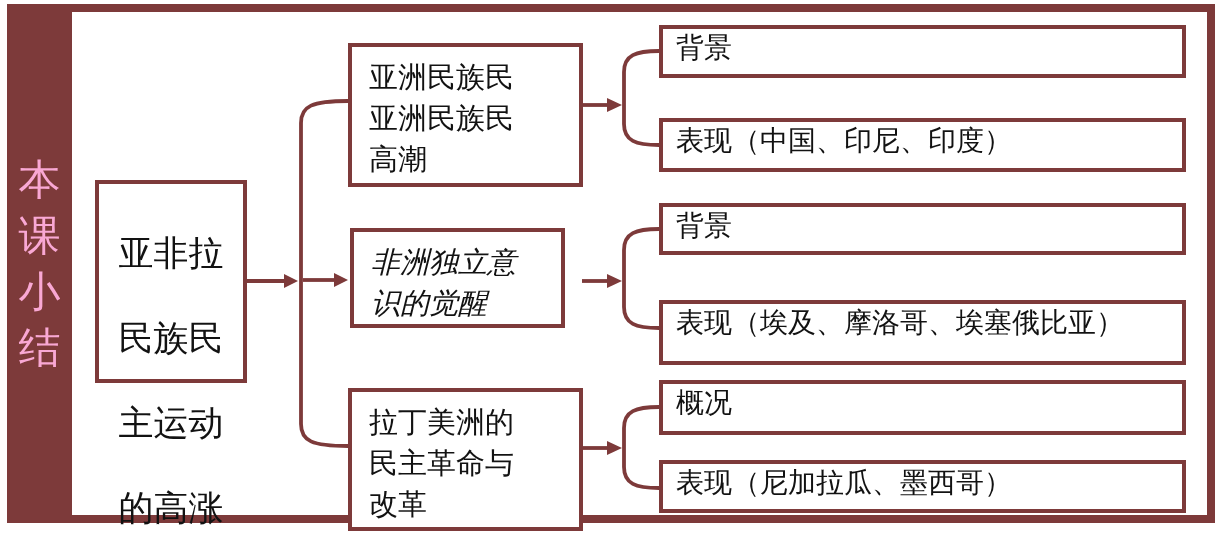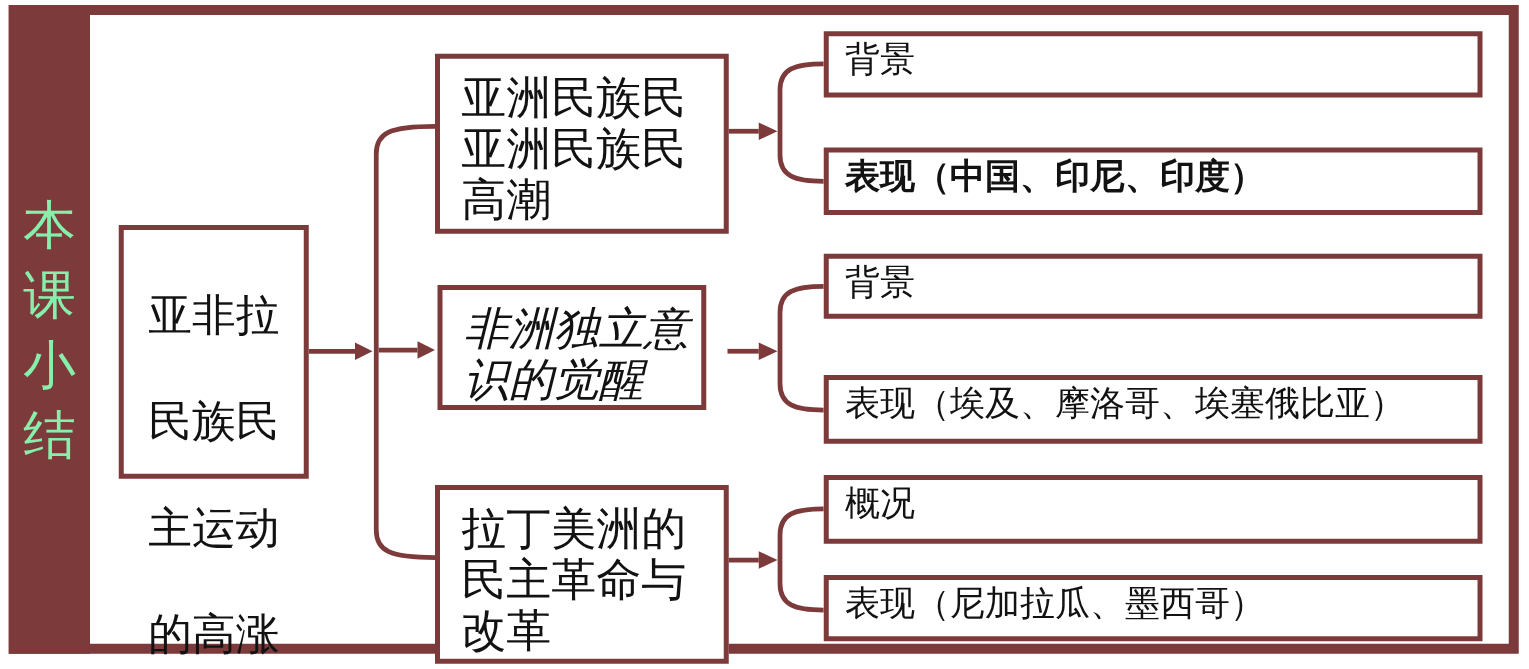--- a/index.html
+++ b/index.html
@@ -13,46 +13,46 @@
   .frame {
     position:absolute; left:7px; top:4px; width:1208px; height:519px;
     border:8px solid var(--maroon); background:transparent;
   }
   .titlebar {
     position:absolute; left:7px; top:4px; width:65px; height:519px;
     background:var(--maroon);
     display:flex; align-items:center; justify-content:center;
   }
   .vtext {
-    width:48px; color:#86efac; font-size:42px; line-height:56px;
+    width:48px; color:#f9a8d4; font-size:42px; line-height:56px;
     text-align:center; word-break:break-all;
   }
   .box {
     position:absolute; border:4px solid var(--maroon); background:#fff;
   }
   .root-box {
     left:95px; top:180px; width:152px; height:203px;
     font-size:35px; line-height:46px; padding-top:7px; text-align:center;
   }
   .root-box span { display:block;margin-top:39px; }
   .branch {
-    font-size:36px; line-height:41px; padding:10px 0 0 17px;
+    font-size:29px; line-height:41px; padding:10px 0 0 17px;
   }
   .branch span { display:block; }
   .branch-asia   { left:348px; top:43px;  width:235px; height:144px; }
   .branch-africa { left:350px; top:228px; width:215px; height:100px;font-style:italic; }
   .branch-latin  { left:348px; top:373px; width:235px; height:143px;margin-top:15px; }
   .leaf {
     left:659px; width:527px; font-size:28px;
     display:flex; padding-left:13px;
   }
   .leaf-1a { top:25px;  height:53px; }
-  .leaf-1b { top:118px; height:54px;font-weight:bold; }
+  .leaf-1b { top:118px; height:54px; }
   .leaf-2a { top:203px; height:52px; }
-  .leaf-2b { top:300px; height:55px; }
+  .leaf-2b { top:300px; height:65px; }
   .leaf-3a { top:380px; height:55px; }
   .leaf-3b { top:460px; height:53px; }
   svg.connectors { position:absolute; left:0; top:0; pointer-events:none; }
   svg.connectors path, svg.connectors line {
     stroke:var(--maroon); stroke-width:3.8; fill:none;
   }
   svg.connectors polygon { fill:var(--maroon); stroke:none; }
 </style>
 </head>
 <body>

